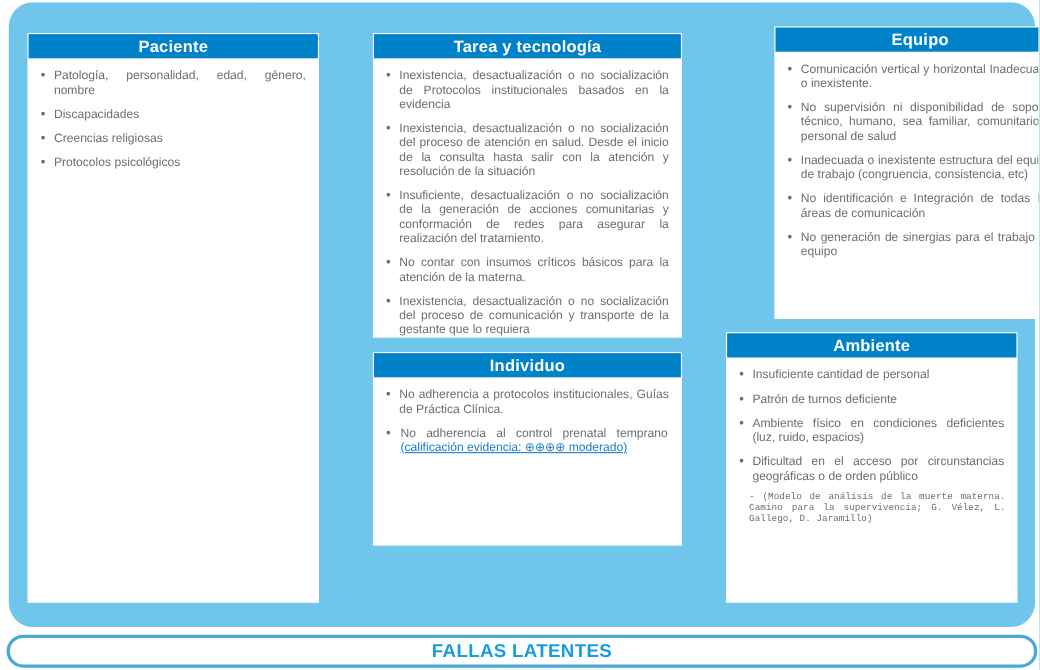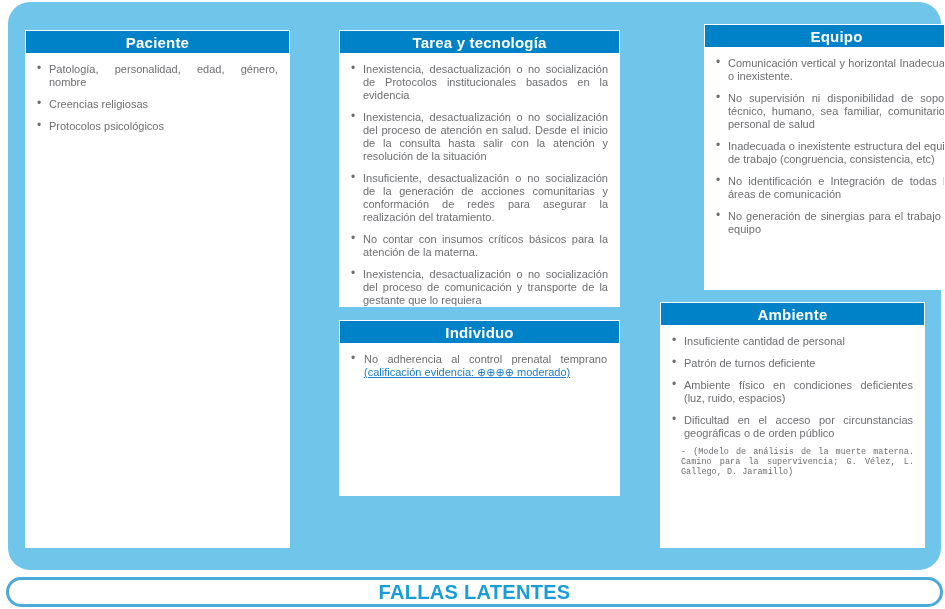--- a/index.html
+++ b/index.html
@@ -82,36 +82,37 @@
     background:#ffffff;
     border:3px solid #4ba9da;
     border-radius:15px;
     display:flex;
     align-items:center;
     justify-content:center;
   }
   .latent-bar span{
     color:#189dd9;
     font-weight:bold;
-    font-size:20px;
+    font-size:17px;
     letter-spacing:0.3px;
   }
 </style>
 </head>
 <body>
 
 <div class="board">
 
   <div class="bg-panel"></div>
 
   <div class="card card-paciente">
     <div class="card-header">Paciente</div>
     <div class="card-body">
       <ul class="bullets">
         <li>Patología, personalidad, edad, género, nombre</li>
+        <li>Discapacidades</li>
         <li>Creencias religiosas</li>
         <li>Protocolos psicológicos</li>
       </ul>
     </div>
   </div>
 
   <div class="card card-tarea">
     <div class="card-header">Tarea y tecnología</div>
     <div class="card-body">
       <ul class="bullets">
@@ -121,20 +122,21 @@
         <li>No contar con insumos críticos básicos para la atención de la materna.</li>
         <li>Inexistencia, desactualización o no socialización del proceso de comunicación y transporte de la gestante que lo requiera</li>
       </ul>
     </div>
   </div>
 
   <div class="card card-individuo">
     <div class="card-header">Individuo</div>
     <div class="card-body">
       <ul class="bullets">
+        <li>No adherencia a protocolos institucionales, Guías de Práctica Clínica.</li>
         <li>
           <span>No adherencia al control prenatal temprano </span>
           <span class="evidence-link">(calificación evidencia: ⊕⊕⊕⊕ moderado)</span>
         </li>
       </ul>
     </div>
   </div>
 
   <div class="card card-equipo">
     <div class="card-header">Equipo</div>

